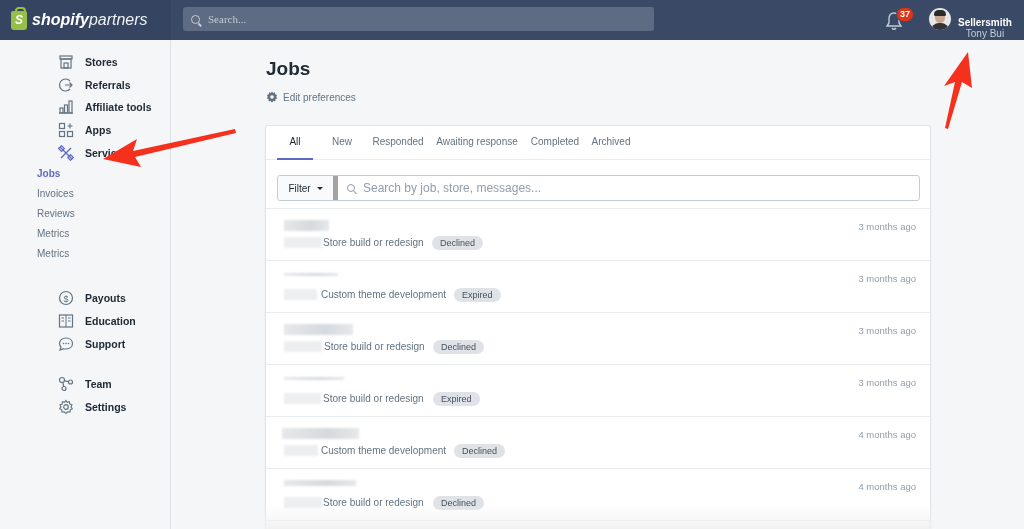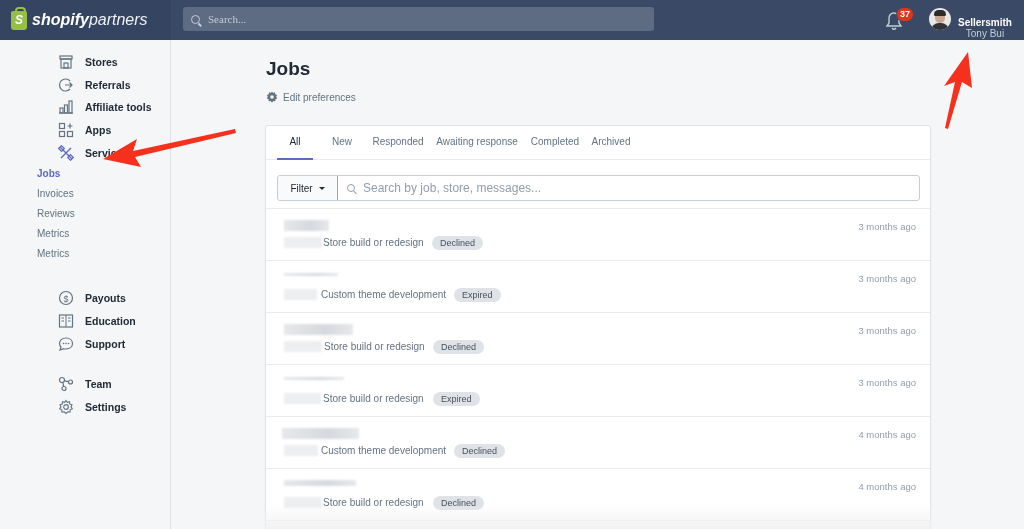--- a/index.html
+++ b/index.html
@@ -41,21 +41,21 @@
   
   .page-title { position: absolute; left: 266px; top: 58px; font-size: 19px; font-weight: bold; color: #212b36; }
   .edit-pref { position: absolute; left: 266px; top: 91px; display: flex; align-items: center; font-size: 10px; color: #637381; }
   .edit-pref svg { width: 12px; height: 12px; margin-right: 5px; }
 
   .card { position: absolute; left: 265px; top: 125px; width: 666px; height: 420px; background: #fff; border: 1px solid #e1e5e9; border-radius: 3px; box-shadow: 0 1px 2px rgba(0,0,0,0.05); }
   .tabs { position: absolute; left: 0; top: 0; width: 100%; height: 34px; border-bottom: 1px solid #e9ecef; }
   .tab { position: absolute; top: 0; height: 34px; line-height: 31px; font-size: 10px; color: #637381; text-align: center; }
   .tab.active { color: #212b36; border-bottom: 2px solid #5c6ac4; }
   .filterbar { position: absolute; left: 11px; top: 49px; width: 643px; height: 26px; border: 1px solid #c4cdd5; border-radius: 3px; display: flex; }
-  .filter-btn { width: 60px; height: 24px; background: #f9fafb; border-right: 1px solid #a3a3a3; font-size: 10px; color: #212b36; display: flex; align-items: center; justify-content: center; border-radius: 3px 0 0 3px; }
+  .filter-btn { width: 60px; height: 24px; background: #f9fafb; border-right: 5px solid #a3a3a3; font-size: 10px; color: #212b36; display: flex; align-items: center; justify-content: center; border-radius: 3px 0 0 3px; }
   .filter-btn .caret { width: 0; height: 0; border-left: 3px solid transparent; border-right: 3px solid transparent; border-top: 3px solid #212b36; margin-left: 6px; }
   .filter-search { flex: 1; display: flex; align-items: center; padding-left: 9px; }
   .filter-search .q { width: 8px; height: 8px; border: 1.4px solid #919eab; border-radius: 50%; position: relative; margin-right: 8px; }
   .filter-search .q::after { content: ""; position: absolute; width: 4px; height: 1.4px; background: #919eab; transform: rotate(45deg); left: 5px; top: 7px; }
   .filter-search input { border: none; outline: none; font-size: 12px; font-family: Liberation Sans, sans-serif; width: 540px; color: #212b36; }
   .filter-search input::placeholder { color: #919eab; }
   .divider-top { position: absolute; left: 0; top: 82px; width: 100%; height: 1px; background: #e9ecef; }
 
   .row { position: absolute; left: 0; width: 100%; height: 52px; border-bottom: 1px solid #e9ecef; }
   .row .blur1 { position: absolute; left: 18px; top: 11px; height: 11px; background: linear-gradient(90deg, #e6e8eb, #d6d9dd 60%, #e6e8eb); filter: blur(1px); }

